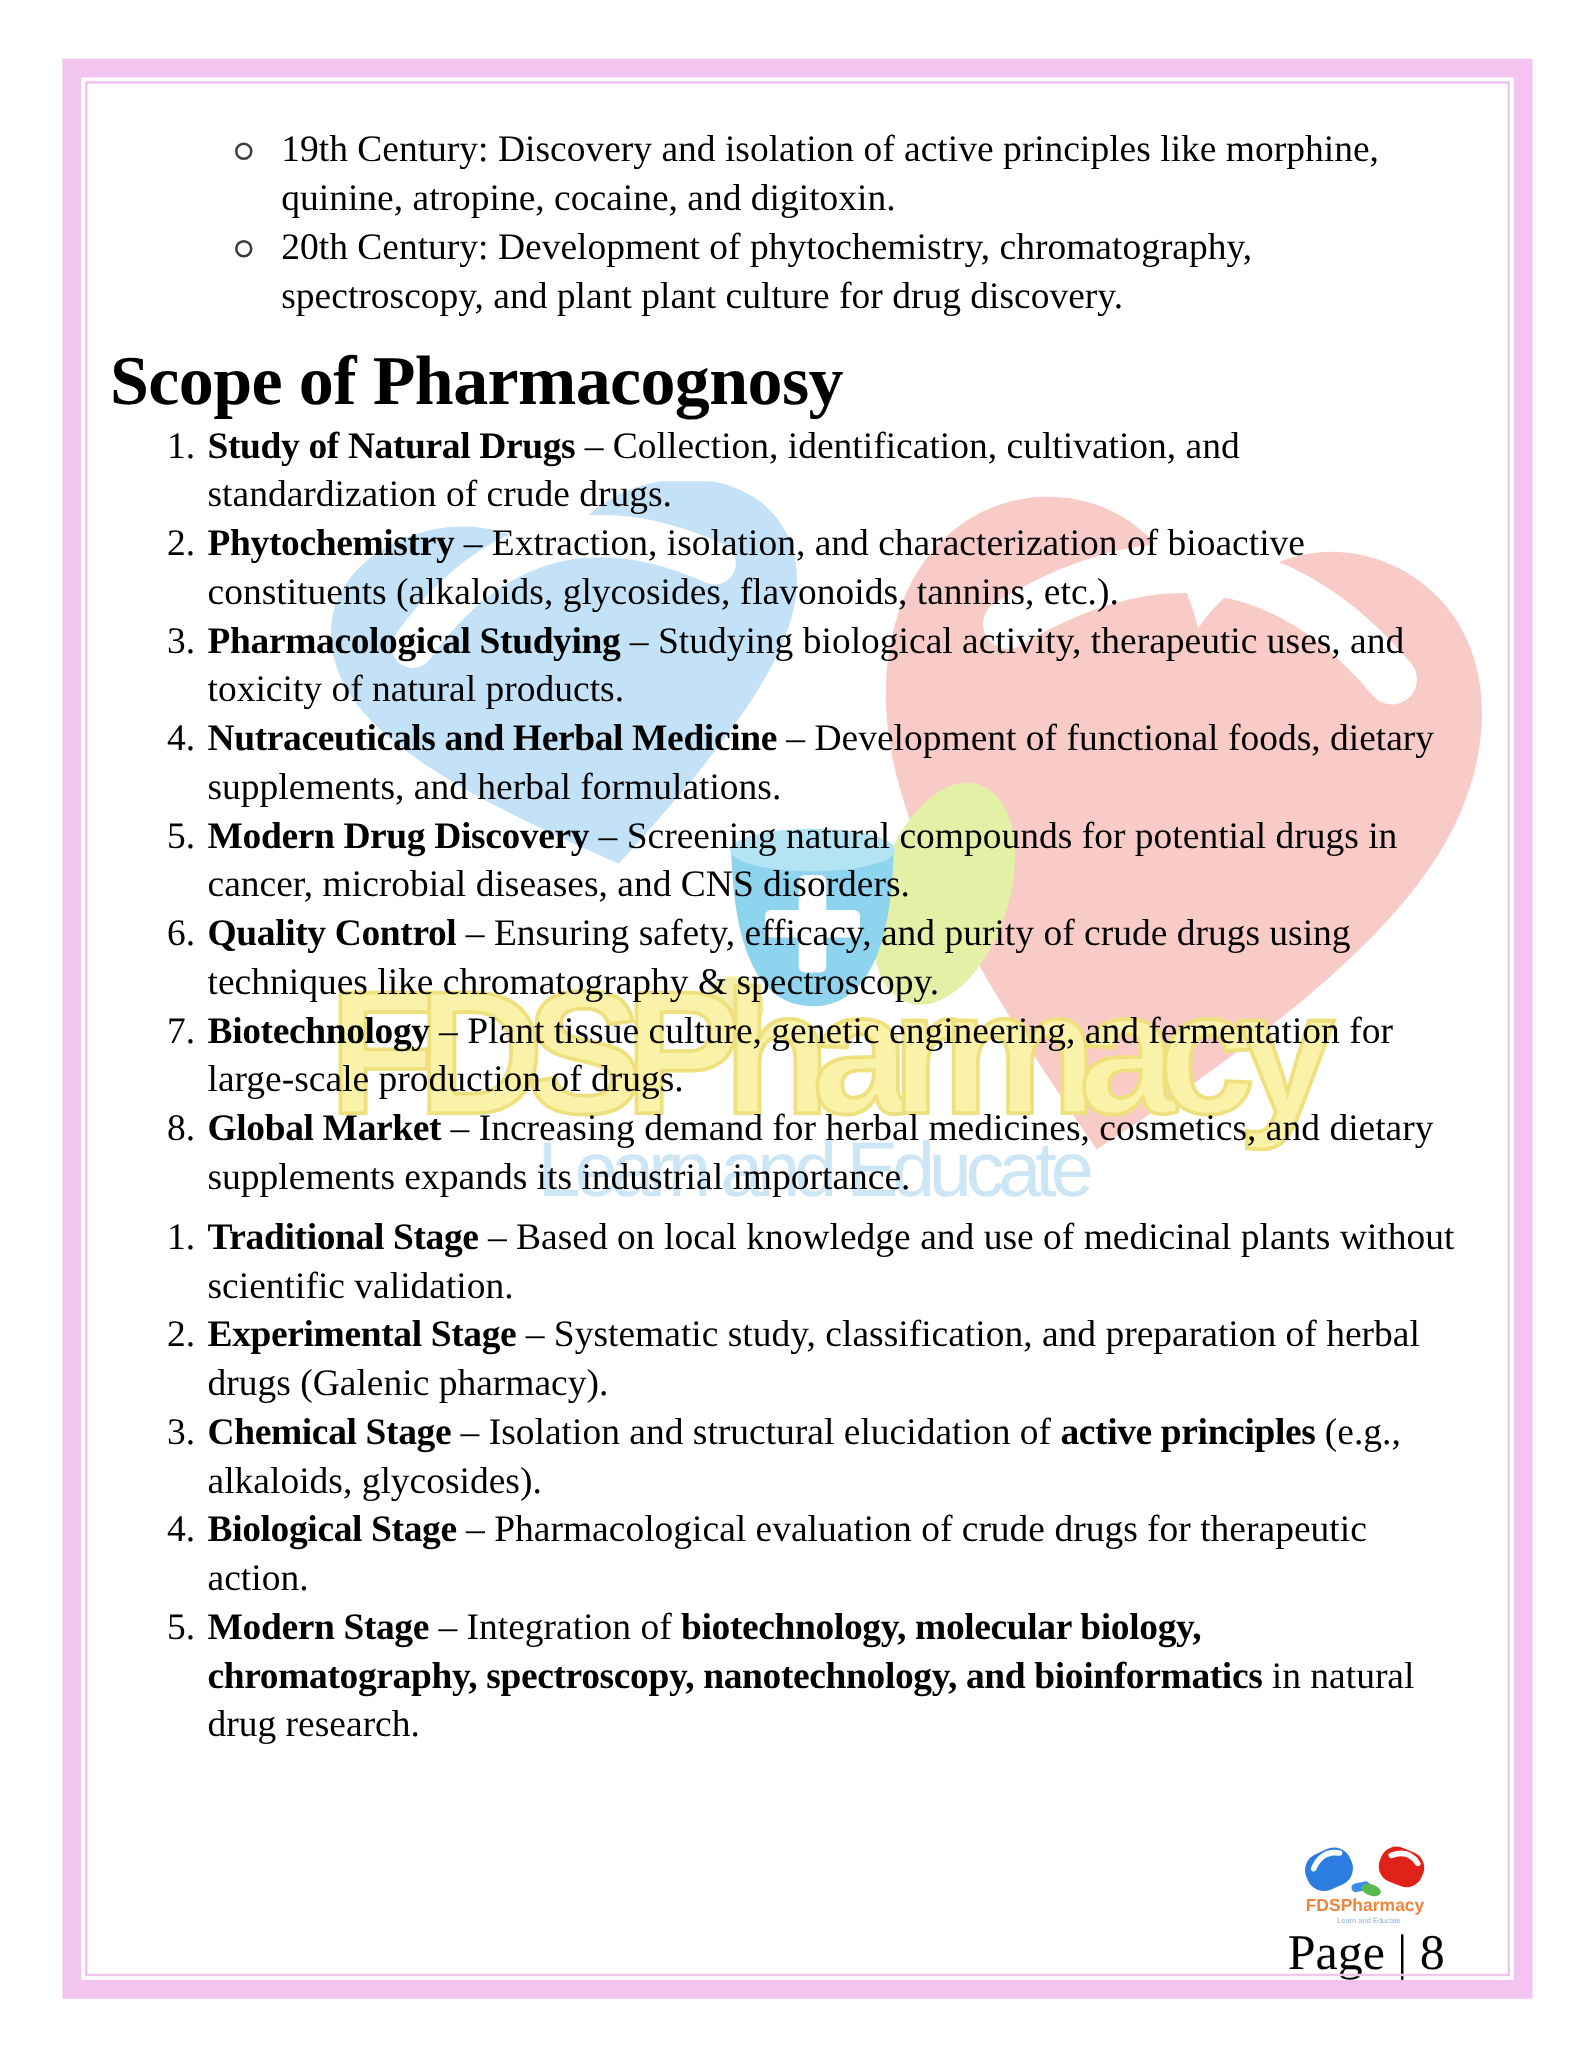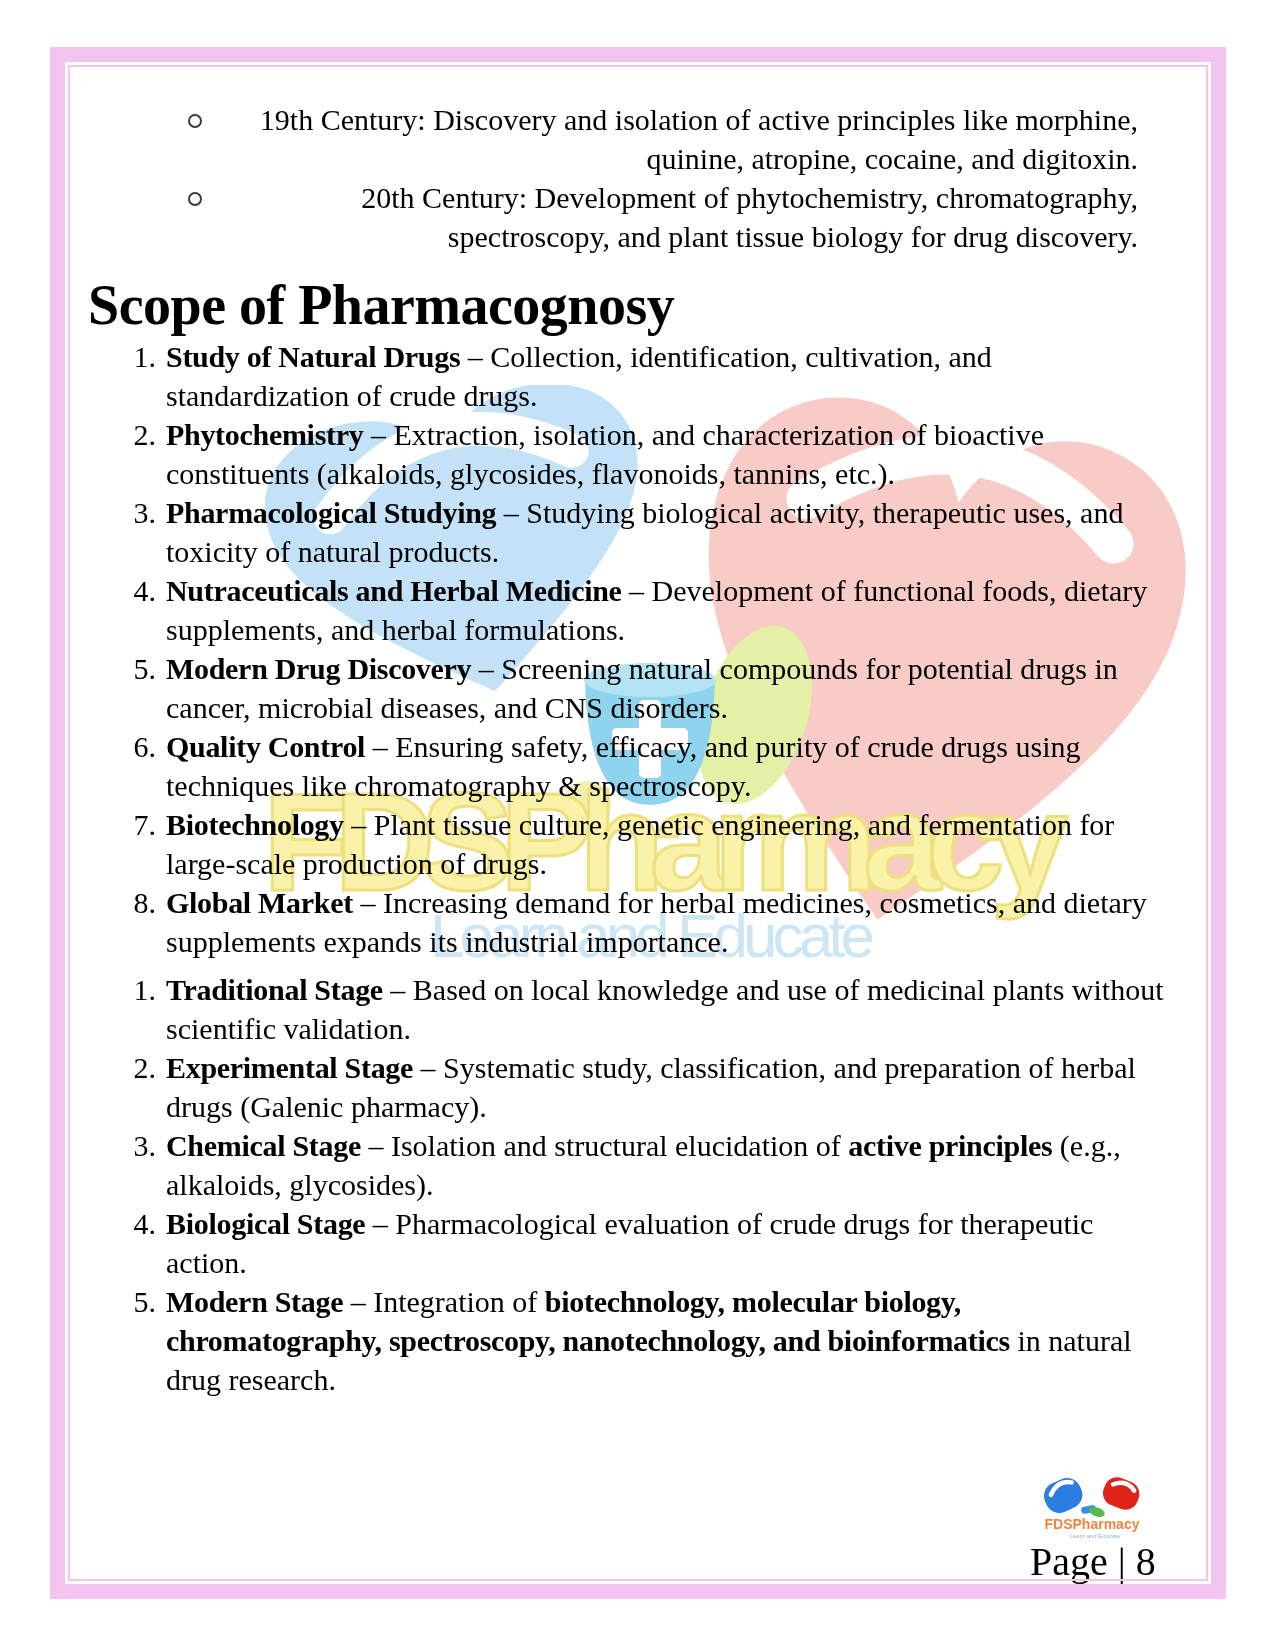--- a/index.html
+++ b/index.html
@@ -15,21 +15,21 @@
     z-index:3; pointer-events:none;
   }
   .frame::before {
     content:""; position:absolute; inset:3px;
     border:2px solid var(--frame-color,#f4c4f0);
   }
   
   .watermark { position:absolute; left:235px; top:385px; z-index:0; }
   
   .content { position:absolute; left:88px; top:0; width:1075px; z-index:1; }
-  ul.intro { list-style:none; margin:100px 0 0 100px; padding:0; width:950px;text-align:right; }
+  ul.intro { list-style:none; margin:100px 0 0 100px; padding:0; width:950px; }
   ul.intro li { display:flex; font-size:30px; line-height:39px; }
   .circ {
     flex:none; width:10px; height:10px; border:2px solid #3c3c3c; border-radius:50%;
     margin:14px 23px 0 0; background:transparent;
   }
   h1.sec-title {
     font-size:56px; line-height:46px; font-weight:bold; margin:26px 0 0 0;
     letter-spacing:-0.5px;
   }
   h1.sec-title.second { margin-top:18px; }
@@ -75,21 +75,21 @@
 
 <div class="content">
 
   <ul class="intro">
       <li>
         <span class="circ"></span>
         <span class="btxt">19th Century: Discovery and isolation of active principles like morphine, quinine, atropine, cocaine, and digitoxin.</span>
       </li>
       <li>
         <span class="circ"></span>
-        <span class="btxt">20th Century: Development of phytochemistry, chromatography, spectroscopy, and plant tissue biology for drug discovery.</span>
+        <span class="btxt">20th Century: Development of phytochemistry, chromatography, spectroscopy, and plant plant culture for drug discovery.</span>
       </li>
     </ul>
 
   <h1 class="sec-title">Scope of Pharmacognosy</h1>
   <ol class="items">
       <li>
         <span class="num">1.</span>
         <span class="itxt"><b>Study of Natural Drugs</b><span> – Collection, identification, cultivation, and standardization of crude drugs.</span></span>
       </li>
       <li>

